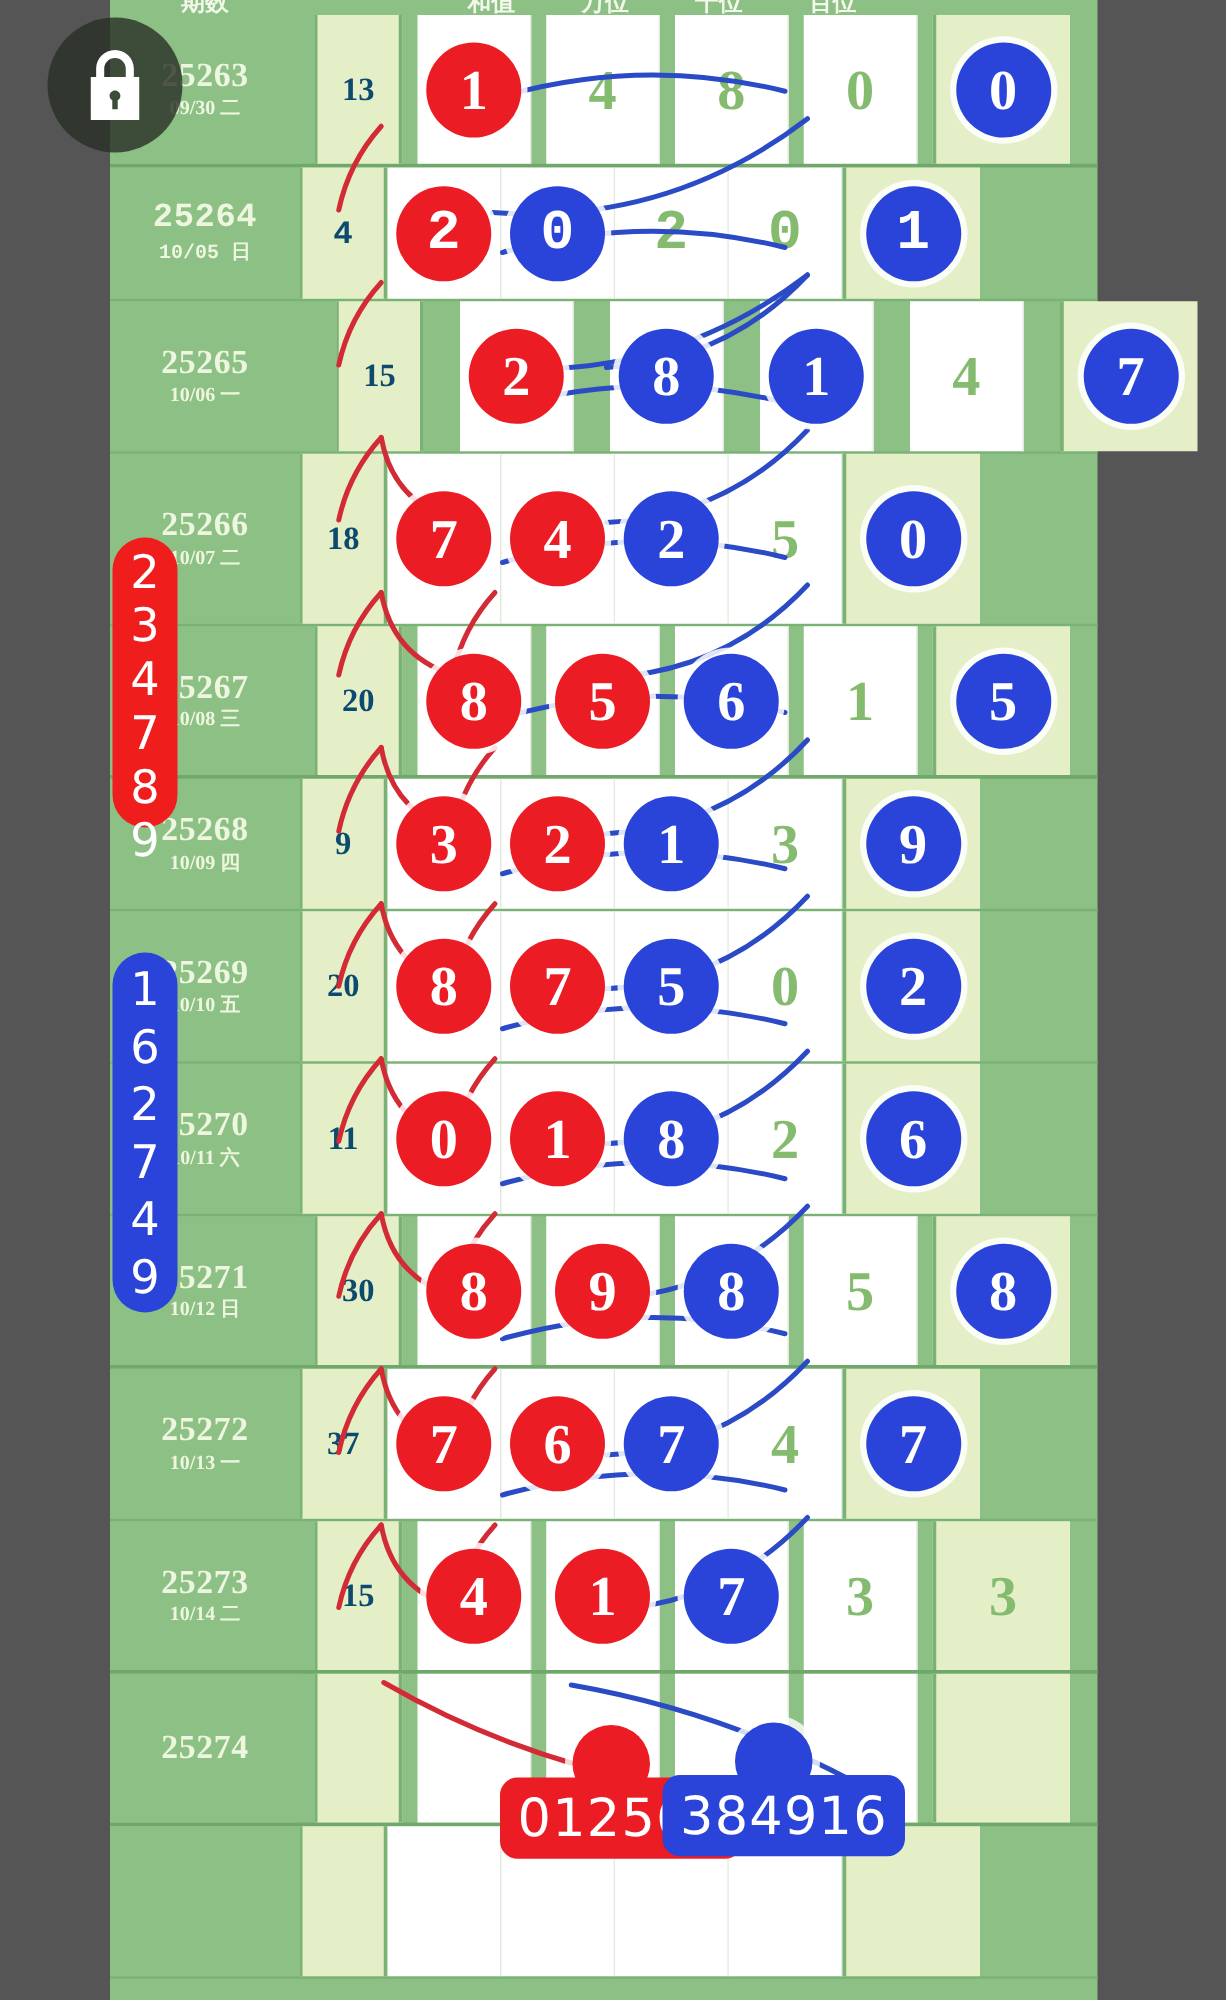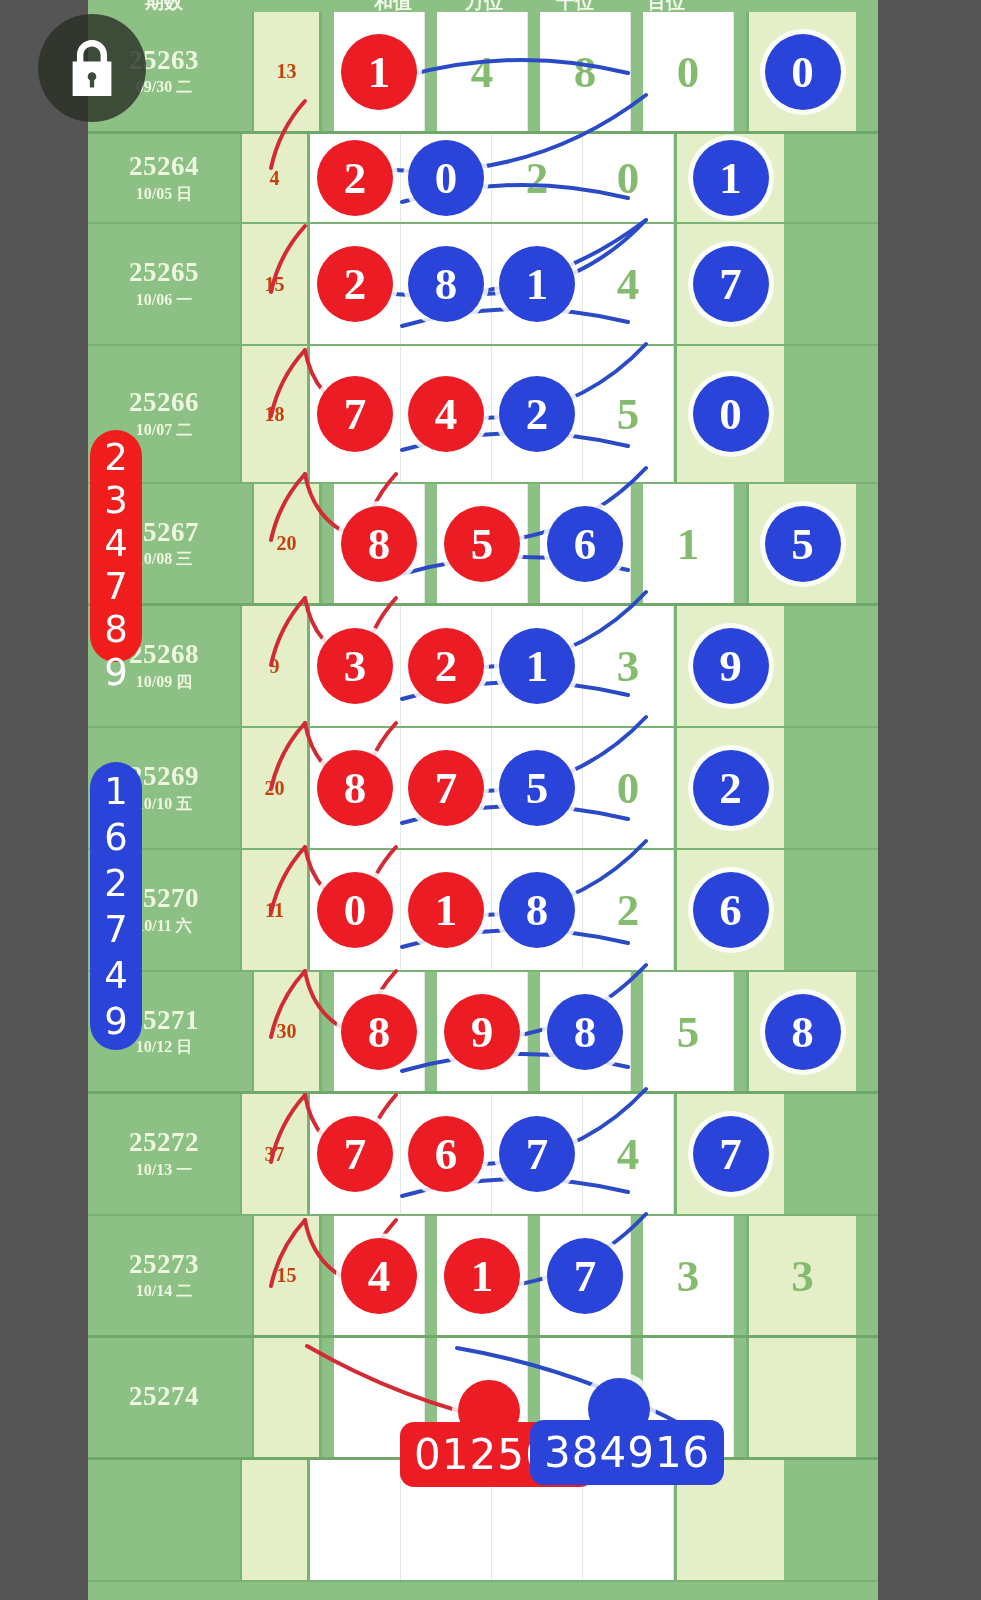--- a/index.html
+++ b/index.html
@@ -38,21 +38,21 @@
     display: flex; flex-direction: column; align-items: center;
     justify-content: center; color: #eef6e0;
   }
   .issue-no { font-size: 27px; font-weight: bold; letter-spacing: .5px; line-height: 1.08; }
   .issue-date { font-size: 16px; font-weight: bold; line-height: 1.25; margin-top: 2px; }
 
   .c-sum {
     width: 70px; flex: none; background: #e4efc8;
     border-left: 2px solid #7ab174; border-right: 3px solid #7ab174;
     display: flex; align-items: center; justify-content: center;
-    color: #c2410c; font-size: 20px; font-weight: bold;
+    color: #0c4a6e; font-size: 26px; font-weight: bold;
   }
 
   .c-num {
     width: 91px; flex: none; background: #ffffff;
     border-right: 1px solid #e3e8e0;
     display: flex; align-items: center; justify-content: center;
     position: relative;
   }
   .c-num.last {
     width: 110px; background: #e4efc8;
@@ -182,21 +182,21 @@
           <div class="c-num">
             <span class="plain">8</span>
           </div>
           <div class="c-num">
             <span class="plain">0</span>
           </div>
           <div class="c-num last">
             <div class="ball blue">0</div>
           </div>
         </div>
-        <div class="row" style="height: 90px;">
+        <div class="row" style="height: 107px; font-family: Liberation Mono, monospace;">
           <div class="c-issue">
             <div class="issue-no">25264</div>
             <div class="issue-date">10/05 日</div>
           </div>
           <div class="c-sum">4</div>
           <div class="c-num">
             <div class="ball red">2</div>
           </div>
           <div class="c-num">
             <div class="ball blue">0</div>
@@ -204,21 +204,21 @@
           <div class="c-num">
             <span class="plain">2</span>
           </div>
           <div class="c-num">
             <span class="plain">0</span>
           </div>
           <div class="c-num last">
             <div class="ball blue">1</div>
           </div>
         </div>
-        <div class="row" style="height: 122px;">
+        <div class="row" style="height: 122px; gap: 29px;">
           <div class="c-issue">
             <div class="issue-no">25265</div>
             <div class="issue-date">10/06 一</div>
           </div>
           <div class="c-sum">15</div>
           <div class="c-num">
             <div class="ball red">2</div>
           </div>
           <div class="c-num">
             <div class="ball blue">8</div>
@@ -270,21 +270,21 @@
           <div class="c-num">
             <div class="ball blue">6</div>
           </div>
           <div class="c-num">
             <span class="plain">1</span>
           </div>
           <div class="c-num last">
             <div class="ball blue">5</div>
           </div>
         </div>
-        <div class="row" style="height: 122px; text-align: right;">
+        <div class="row" style="height: 106px; text-align: right;">
           <div class="c-issue">
             <div class="issue-no">25268</div>
             <div class="issue-date">10/09 四</div>
           </div>
           <div class="c-sum">9</div>
           <div class="c-num">
             <div class="ball red">3</div>
           </div>
           <div class="c-num">
             <div class="ball red">2</div>

